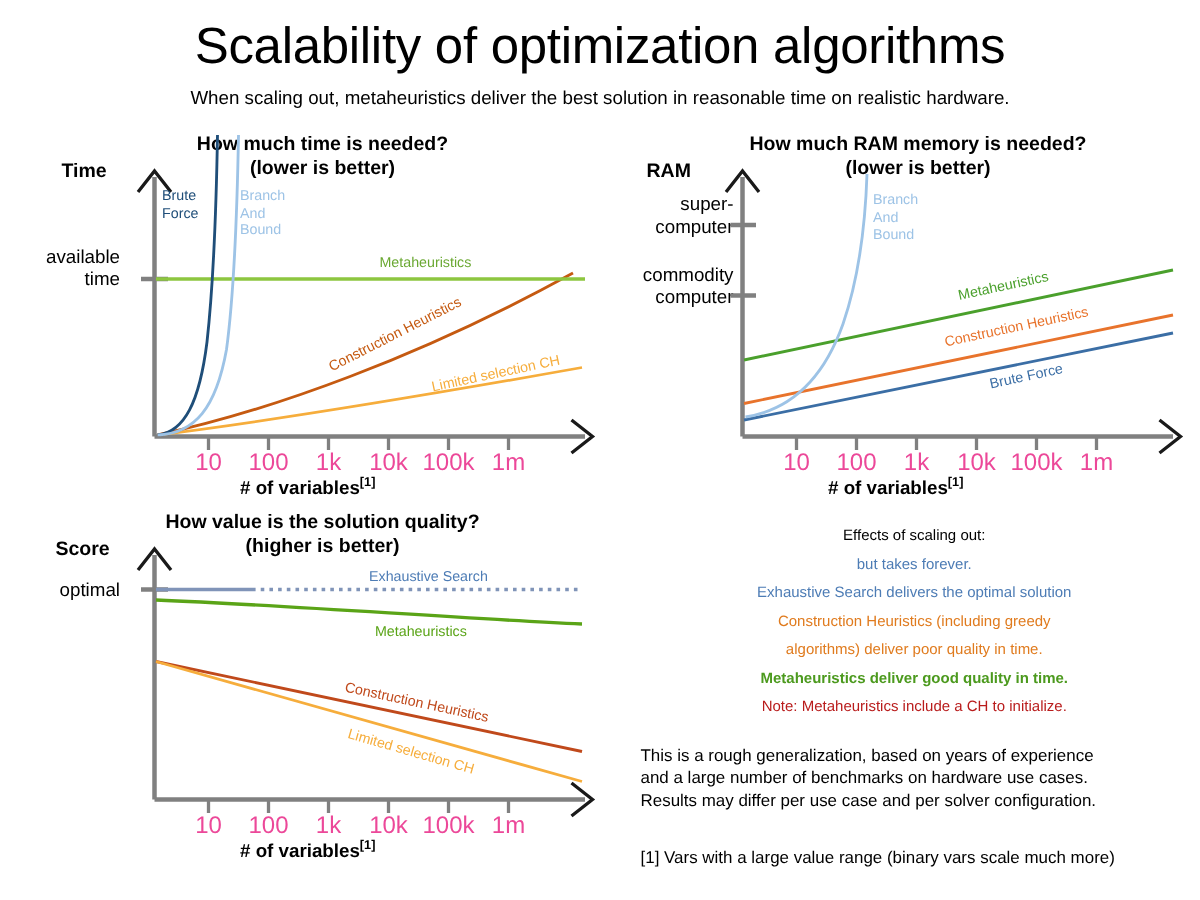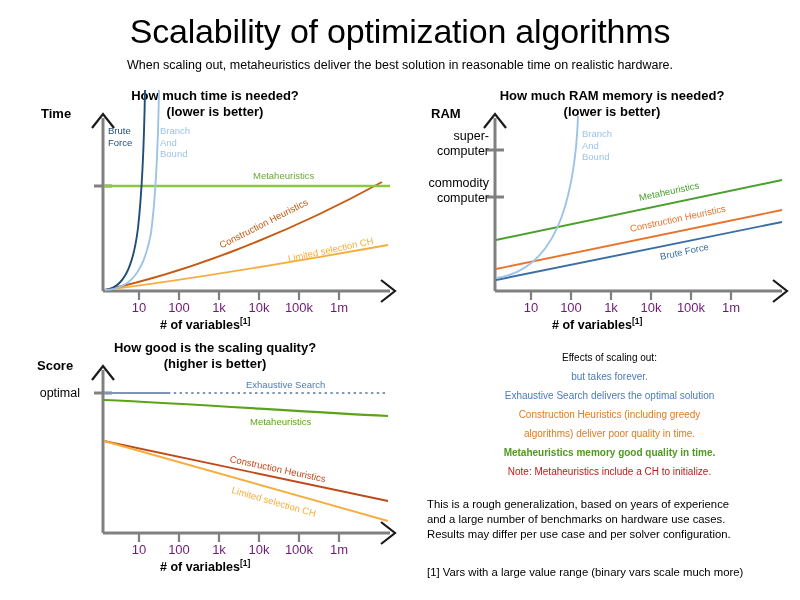--- a/index.html
+++ b/index.html
@@ -31,21 +31,21 @@
     position:absolute;font-size:13px;font-weight:bold;color:#000;white-space:nowrap;
   }
   .xaxis-label{
     position:absolute;font-size:12.5px;font-weight:bold;color:#000;white-space:nowrap;
   }
   .ytick-label{
     position:absolute;font-size:12.5px;color:#000;text-align:right;
     line-height:15px;white-space:nowrap;
   }
   .xtick-label{
-    position:absolute;font-size:13px;color:#701a75;text-align:center;white-space:nowrap;
+    position:absolute;font-size:16px;color:#ec4899;text-align:center;white-space:nowrap;
   }
   .svg-layer{position:absolute;left:0;top:0;}
   .series-label{
     position:absolute;font-size:9.5px;white-space:nowrap;
     transform-origin:0 50%;
   }
   .series-label.blk{font-size:9.5px;line-height:11.5px;}
 
   
   #effects-panel{left:427px;top:348px;width:365px;}
@@ -68,20 +68,21 @@
   <div class="abs" id="page-title">Scalability of optimization algorithms</div>
 
   <div class="chart" style="left:20px;top:88px;width:390px;height:235px;">
     <div class="chart-title" style="top:0px;left:40px;width:310px;">
       <span>How much time is needed?</span><br>
       <span>(lower is better)</span>
     </div>
 
     <div class="axis-name" style="left:21px;top:18px;">Time</div>
 
+    <div class="ytick-label" style="left:-12px;top:76px;width:72px;">available<br>time</div>
 
     <svg class="svg-layer" width="390" height="235" viewBox="0 0 390 235">
 
       <g>
         <line x1="83" y1="30" x2="83" y2="203" stroke="#808080" stroke-width="3"></line>
         <path d="M72,40 L83,26 L94,40" fill="none" stroke="#1a1a1a" stroke-width="2.2"></path>
         <line x1="83" y1="203" x2="370" y2="203" stroke="#808080" stroke-width="3"></line>
         <path d="M361,192 L375,203 L361,214" fill="none" stroke="#1a1a1a" stroke-width="2.2"></path>
 
         <line x1="74" y1="98" x2="92" y2="98" stroke="#808080" stroke-width="3"></line>
@@ -181,21 +182,21 @@
     <div class="xtick-label" style="left:254px;top:212px;width:40px;">100k</div>
     <div class="xtick-label" style="left:294px;top:212px;width:40px;">1m</div>
 
     <div class="xaxis-label" style="left:135px;top:228px;">
       <span># of variables</span><span class="sup">[1]</span>
     </div>
   </div>
 
   <div class="chart" style="left:20px;top:336px;width:390px;height:245px;">
     <div class="chart-title" style="top:4px;left:40px;width:310px;">
-      <span>How good is the scaling quality?</span><br>
+      <span>How value is the solution quality?</span><br>
       <span>(higher is better)</span>
     </div>
 
     <div class="axis-name" style="left:17px;top:22px;">Score</div>
 
     <div class="ytick-label" style="left:-2px;top:50px;width:62px;">optimal</div>
 
     <svg class="svg-layer" width="390" height="245" viewBox="0 0 390 245">
       <g>
         <line x1="83" y1="34" x2="83" y2="197" stroke="#808080" stroke-width="3"></line>
@@ -241,21 +242,21 @@
       <span># of variables</span><span class="sup">[1]</span>
     </div>
   </div>
 
   <div class="abs" id="effects-panel">
     <div class="eff-line eff-head">Effects of scaling out:</div>
     <div class="eff-line eff-blue">but takes forever.</div>
     <div class="eff-line eff-blue">Exhaustive Search delivers the optimal solution</div>
     <div class="eff-line eff-orange">Construction Heuristics (including greedy</div>
     <div class="eff-line eff-orange">algorithms) deliver poor quality in time.</div>
-    <div class="eff-line eff-green-bold">Metaheuristics memory good quality in time.</div>
+    <div class="eff-line eff-green-bold">Metaheuristics deliver good quality in time.</div>
     <div class="eff-line eff-green">Note: Metaheuristics include a CH to initialize.</div>
   </div>
 
   <div class="abs" id="disclaimer">
     <div>This is a rough generalization, based on years of experience</div>
     <div>and a large number of benchmarks on hardware use cases.</div>
     <div>Results may differ per use case and per solver configuration.</div>
   </div>
 
   <div class="abs" id="footnote">[1] Vars with a large value range (binary vars scale much more)</div>

